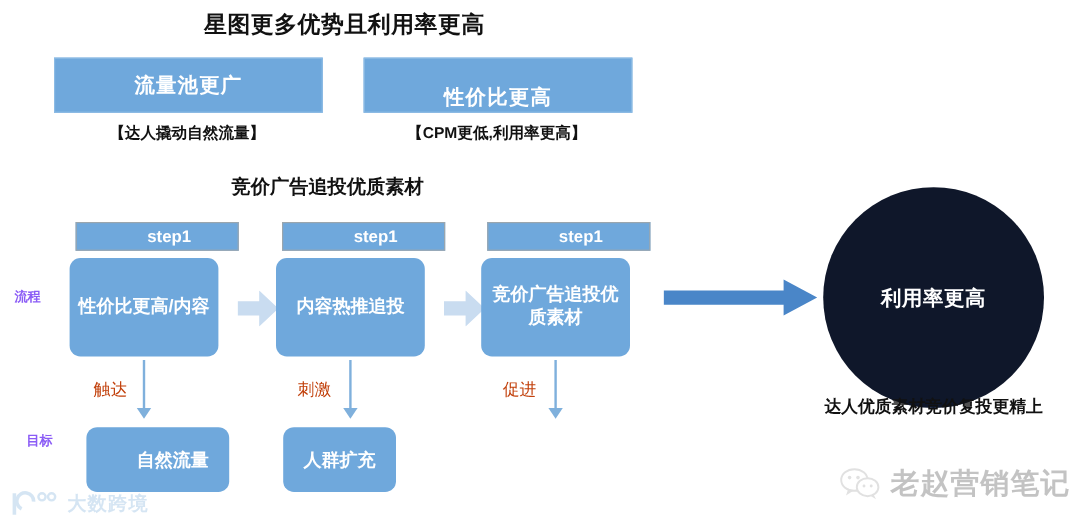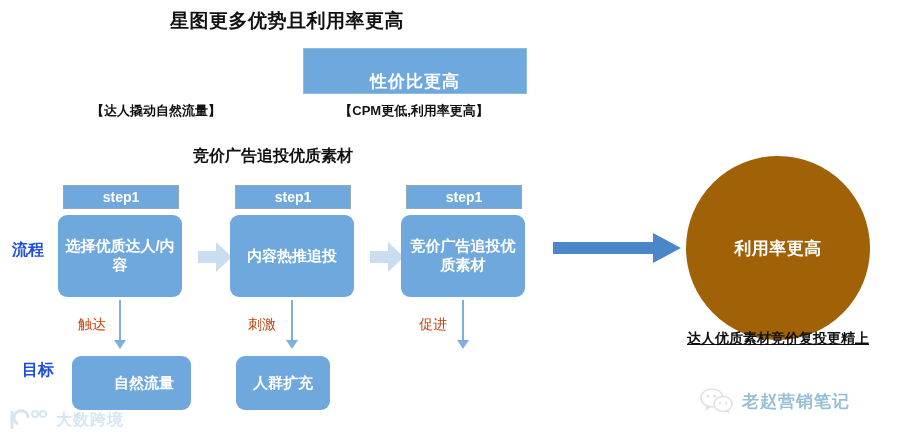--- a/index.html
+++ b/index.html
@@ -59,36 +59,37 @@
     position: absolute;
     left: 193px;
     top: 146px;
     font-size: 16px;
     font-weight: bold;
     color: #111111;
     white-space: nowrap;
   }
   .row-label {
     position: absolute;
-    font-size: 16px;
-    font-weight: bold;
-    color: #1d4ed8;
+    font-size: 11px;
+    font-weight: bold;
+    color: #8b5cf6;
     white-space: nowrap;
   }
 
   .step-header {
     position: absolute;
     background: #6FA8DC;
     border: 1px solid #9aa6ae;
     color: #ffffff;
     font-size: 14px;
     font-weight: bold;
     display: flex;
     align-items: center;
     justify-content: center;
+    padding-left: 20px;
   }
   .step-box {
     position: absolute;
     background: #6FA8DC;
     border-radius: 9px;
     color: #ffffff;
     font-size: 15px;
     font-weight: bold;
     display: flex;
     align-items: center;
@@ -151,57 +152,56 @@
   }
 
   
   .result-circle {
     position: absolute;
     left: 686px;
     top: 156px;
     width: 184px;
     height: 184px;
     border-radius: 50%;
-    background: #a16207;
+    background: #0f172a;
     color: #ffffff;
     font-size: 17px;
     font-weight: bold;
     display: flex;
     align-items: center;
     justify-content: center;
     text-align: left;
     letter-spacing: 0.5px;
   }
   .result-caption {
     position: absolute;
     left: 672px;
     top: 330px;
     width: 212px;
     text-align: center;
     font-size: 14px;
     font-weight: bold;
     color: #111111;
     white-space: nowrap;
-    text-decoration: underline;
   }
 
   
   .wm-br {
     position: absolute;
     left: 700px;
     top: 387px;
     display: flex;
     align-items: center;
     gap: 8px;
     opacity: 0.42;
   }
   .wm-br-text {
-    font-size: 17px;
-    font-weight: bold;
-    color: #0369a1;
+    font-size: 24px;
+    font-weight: bold;
+    color: #737373;
     letter-spacing: 1px;
   }
   .wm-bl {
     position: absolute;
     left: 8px;
     top: 408px;
     display: flex;
     align-items: center;
     gap: 6px;
     opacity: 0.32;
@@ -213,37 +213,40 @@
     letter-spacing: 1px;
   }
 </style>
 </head>
 <body>
 
 <div id="slide">
 
   <div class="slide-title">星图更多优势且利用率更高</div>
 
+  <div class="adv-box" style="left:45px; top:48px; width:222px; height:44px;">
+    <span>流量池更广</span>
+  </div>
   <div class="adv-caption" style="left:45px; top:102px; width:222px;">【达人撬动自然流量】</div>
 
   <div class="adv-box" style="left:303px; top:48px; width:222px; height:44px;align-items:flex-end;">
     <span>性价比更高</span>
   </div>
   <div class="adv-caption" style="left:303px; top:102px; width:222px;">【CPM更低,利用率更高】</div>
 
   <div class="flow-title">竞价广告追投优质素材</div>
 
   <div class="row-label" style="left:12px; top:240px;">流程</div>
   <div class="row-label" style="left:22px; top:360px;">目标</div>
 
   <div class="step-header" style="left:63px; top:185px; width:114px; height:22px;">
     <span>step1</span>
   </div>
   <div class="step-box" style="left:58px; top:215px; width:124px; height:82px;">
-    <span>选择优质达人/内容</span>
+    <span>性价比更高/内容</span>
   </div>
 
   <svg class="chevron" style="left:198px; top:242px;" viewBox="0 0 34 30">
     <polygon points="0,9 18,9 18,0 34,15 18,30 18,21 0,21" fill="#C9DCF0"></polygon>
   </svg>
 
   <div class="vline" style="left:119px; top:300px; height:42px;"></div>
   <div class="vhead" style="left:114px; top:340px;"></div>
   <div class="conn-label" style="left:78px; top:316px;">触达</div>
 

